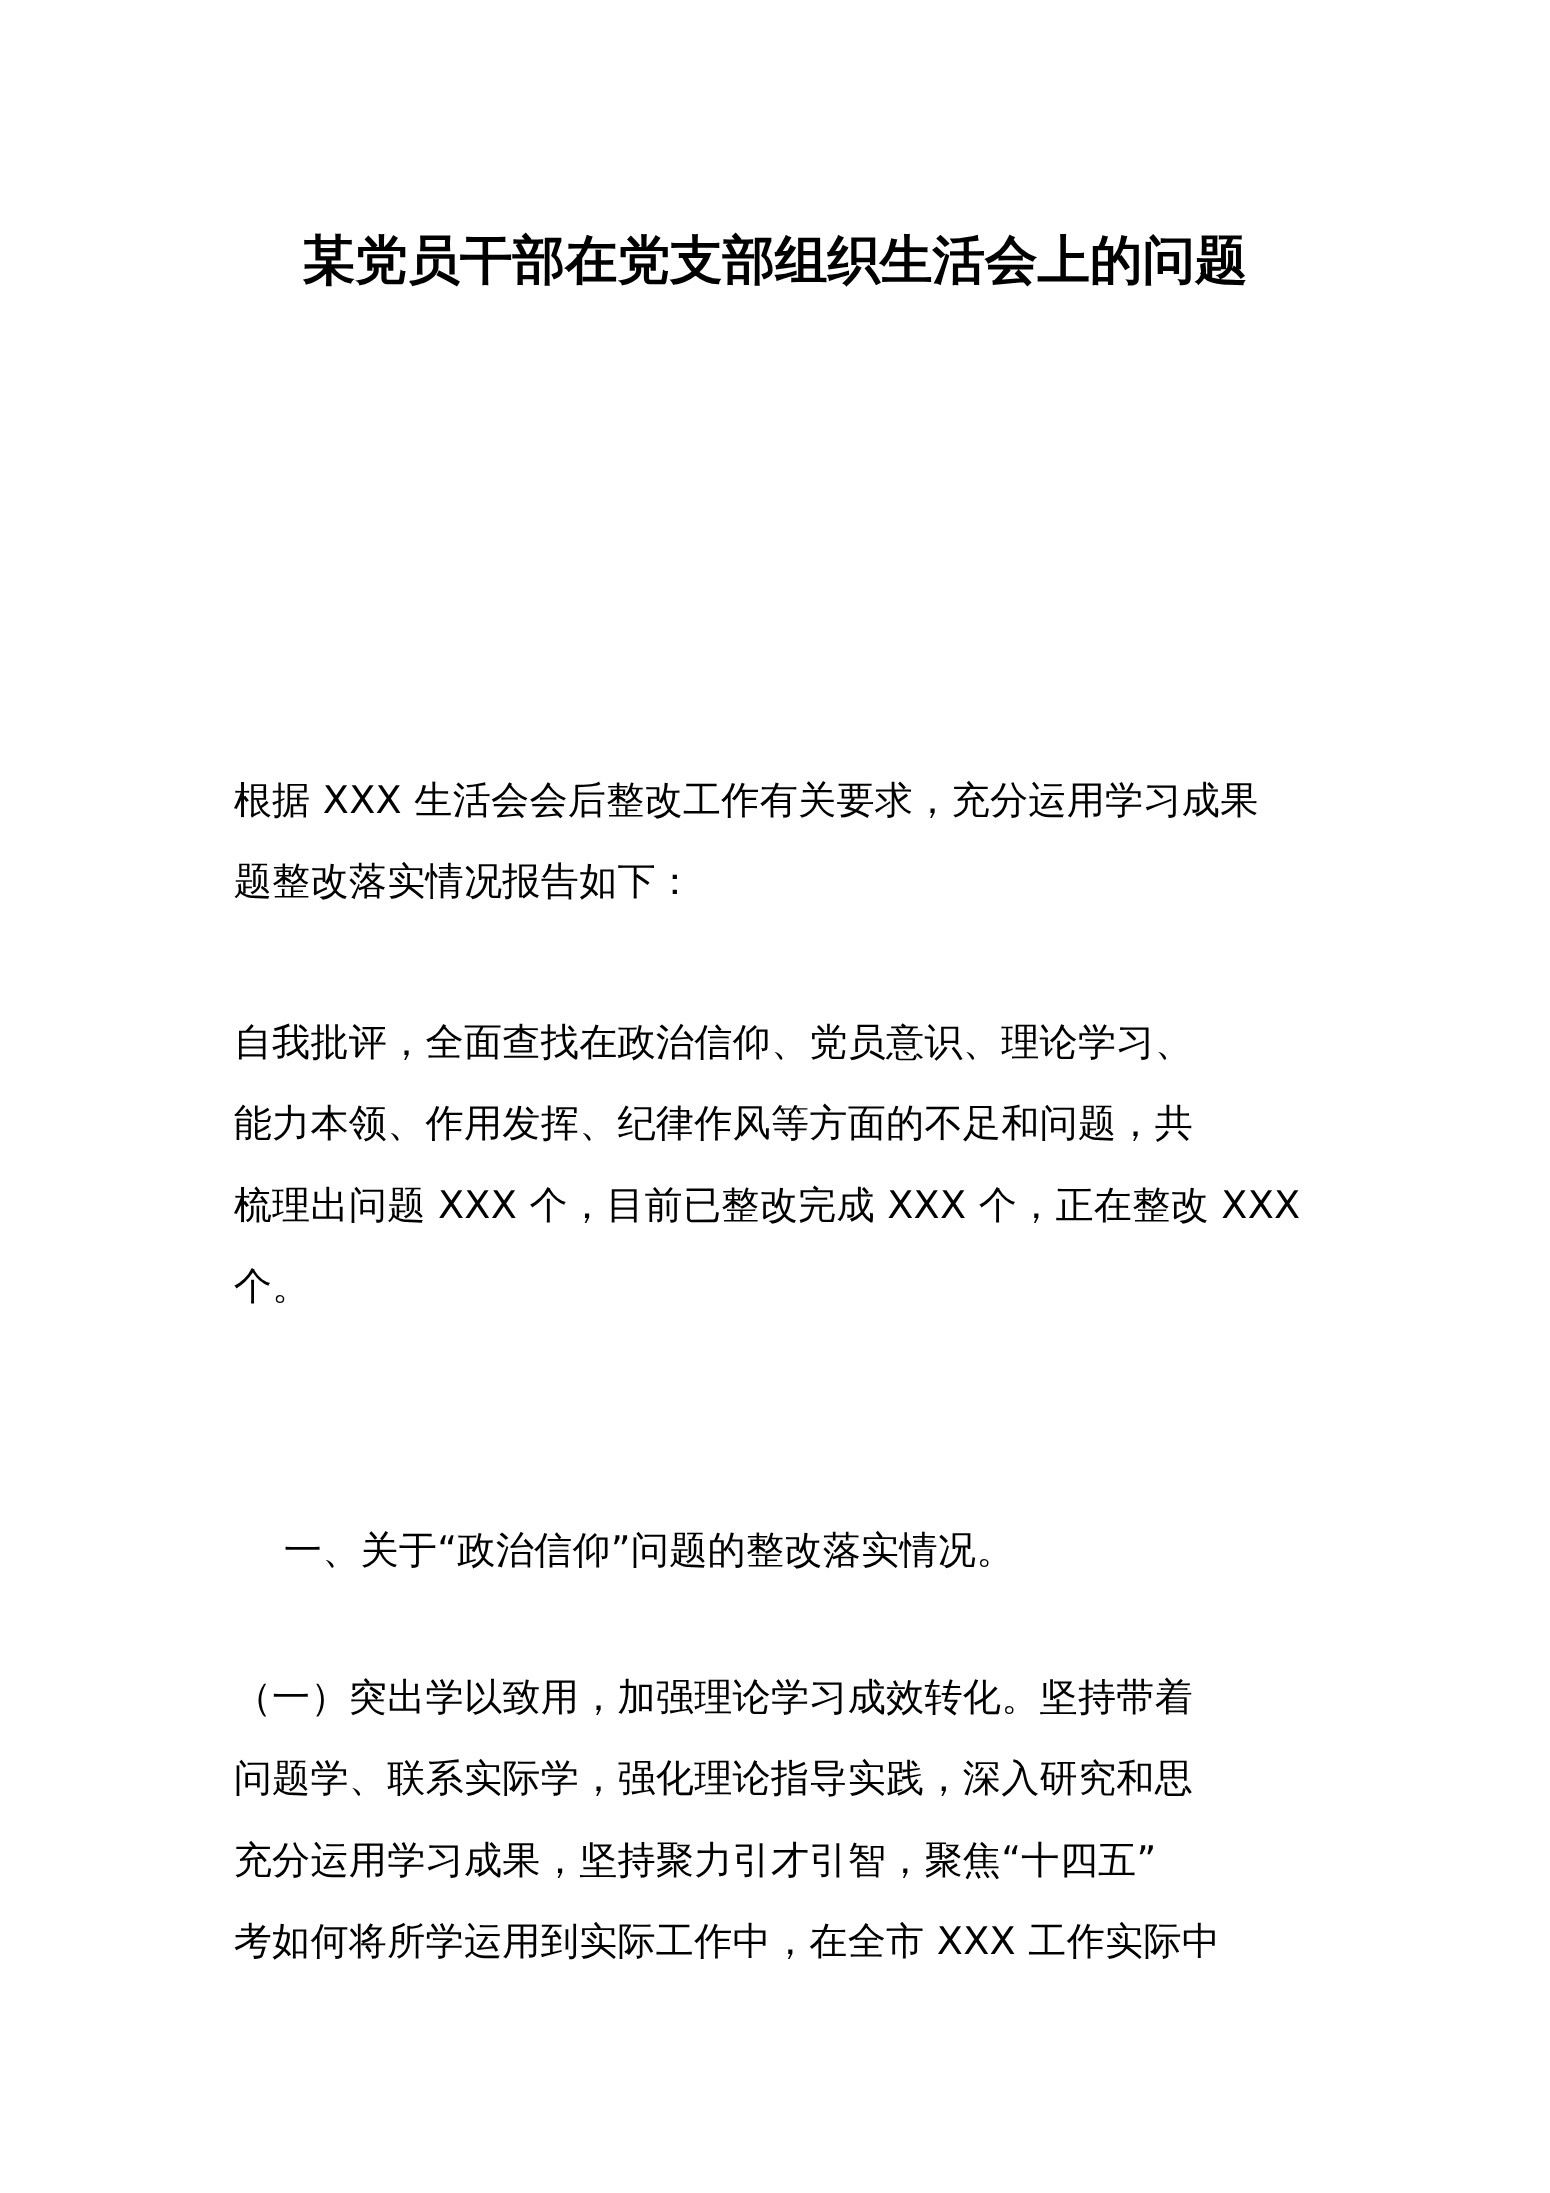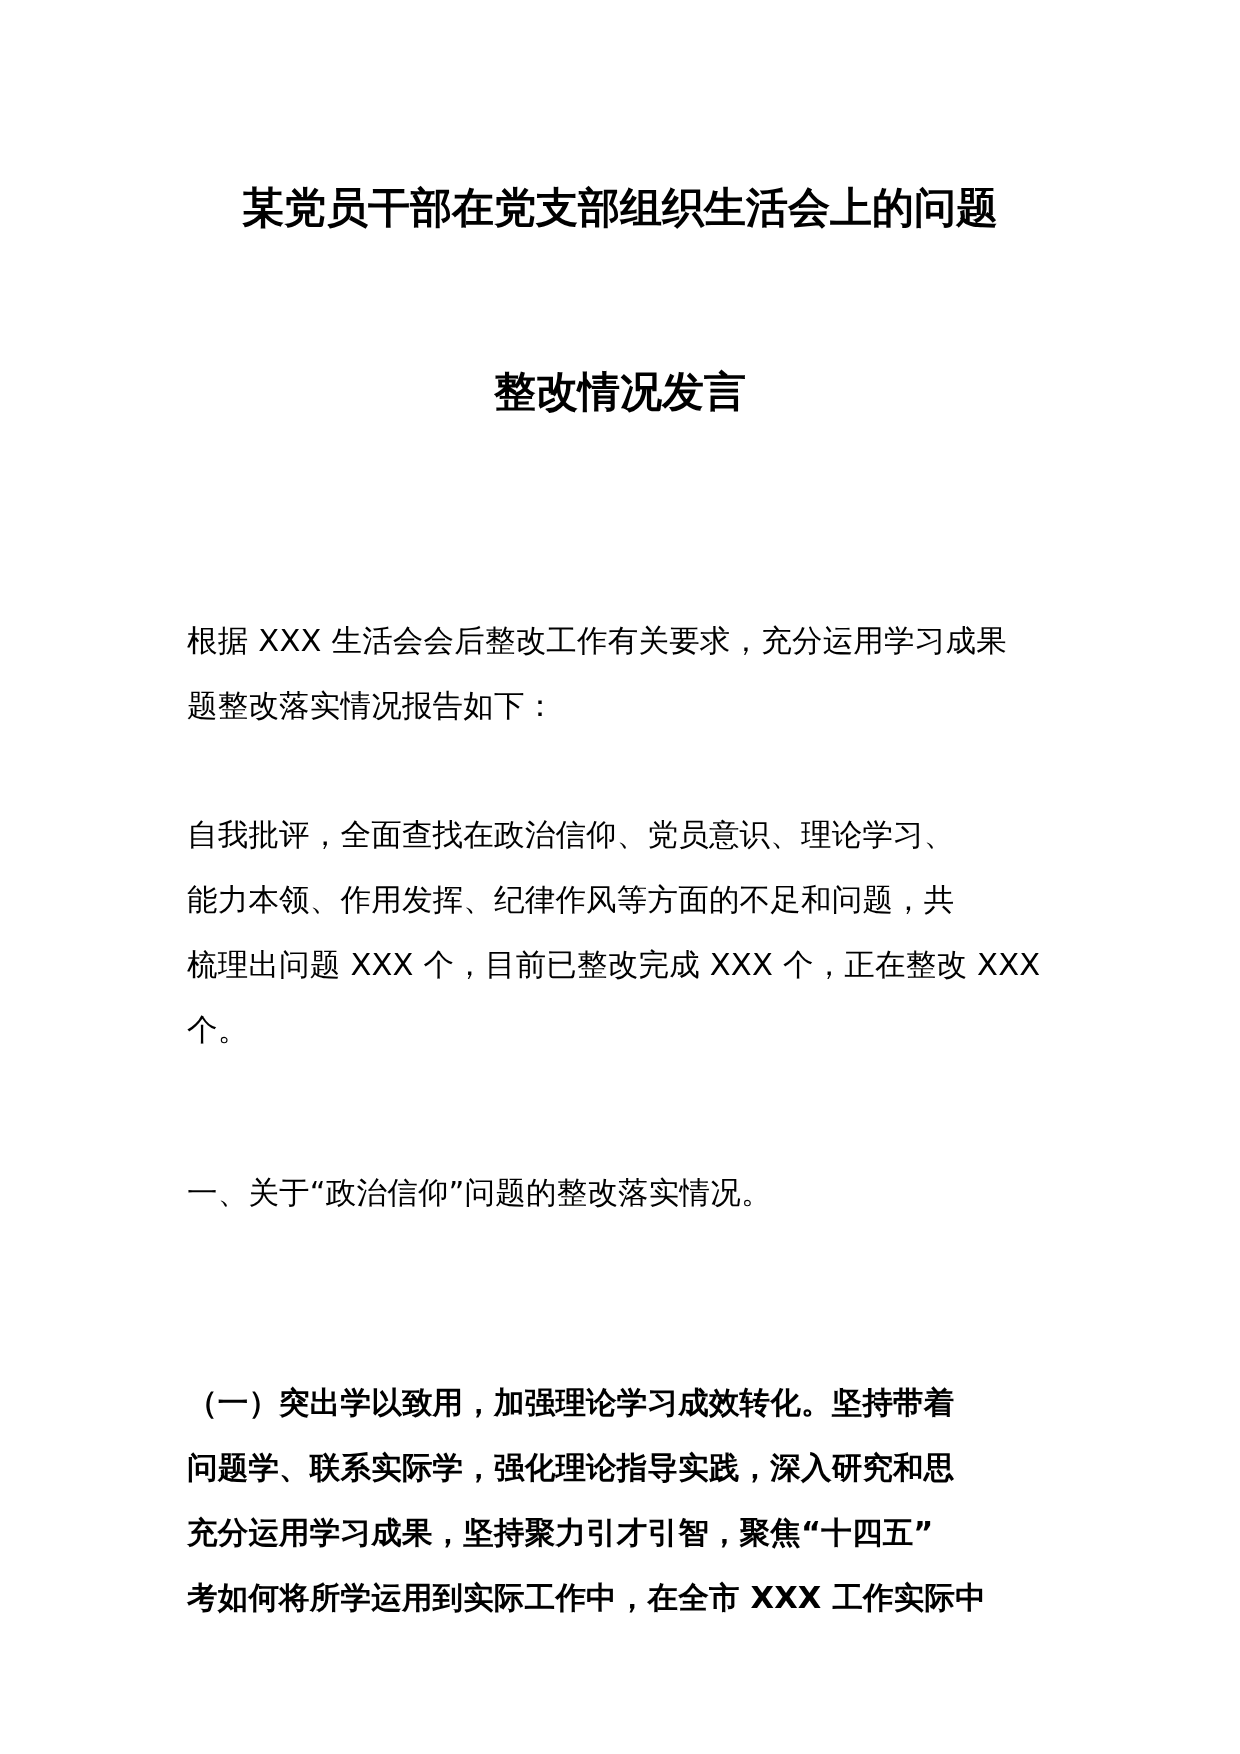--- a/index.html
+++ b/index.html
@@ -44,30 +44,29 @@
       line-height: 65px;
       letter-spacing: 0.2px;
     }
     .line {
       display: block;
       white-space: nowrap;
       height: 65px;
     }
     .p1 { top: 608px; }
     .p2 { top: 802px; }
-    .p3 { top: 1160px; }
-    .p4 { top: 1370px; font-weight: bold; }
+    .p3 { top: 1208px; margin-left: 40px; }
+    .p4 { top: 1326px; }
   </style>
 </head>
 <body>
 
 <div class="page">
 
   <div class="title-line l1">某党员干部在党支部组织生活会上的问题</div>
-  <div class="title-line l2">整改情况发言</div>
 
   <div class="body p1">
     <span class="line">根据 XXX 生活会会后整改工作有关要求，充分运用学习成果</span>
     <span class="line">题整改落实情况报告如下：</span>
   </div>
 
   <div class="body p2">
     <span class="line">自我批评，全面查找在政治信仰、党员意识、理论学习、</span>
     <span class="line">能力本领、作用发挥、纪律作风等方面的不足和问题，共</span>
     <span class="line">梳理出问题 XXX 个，目前已整改完成 XXX 个，正在整改 XXX</span>

